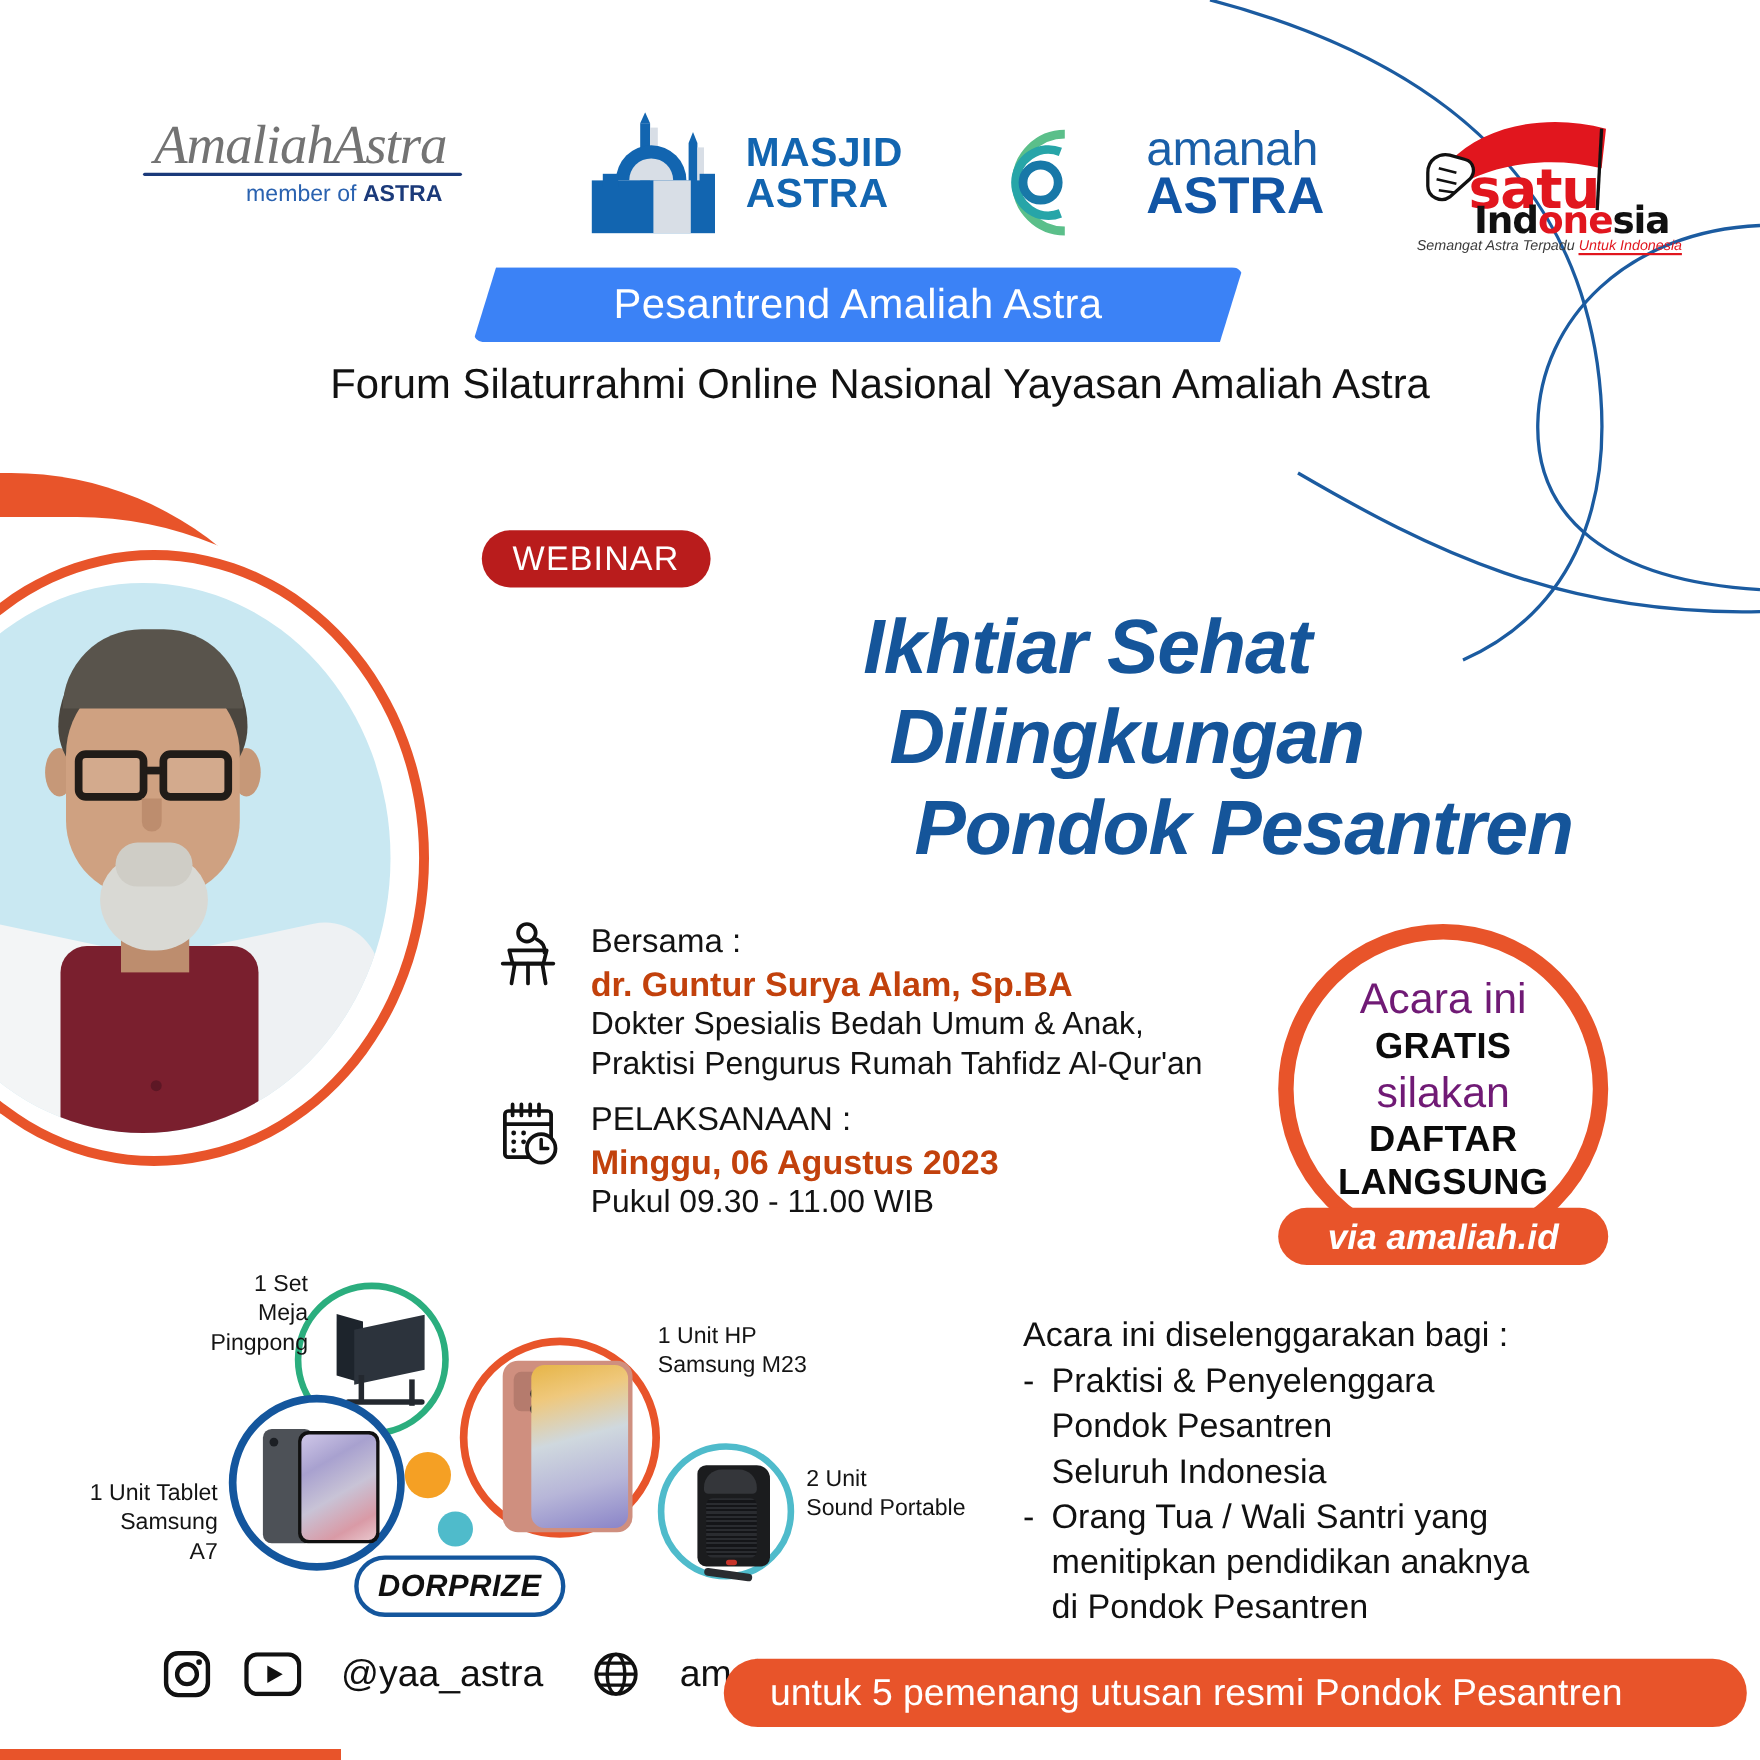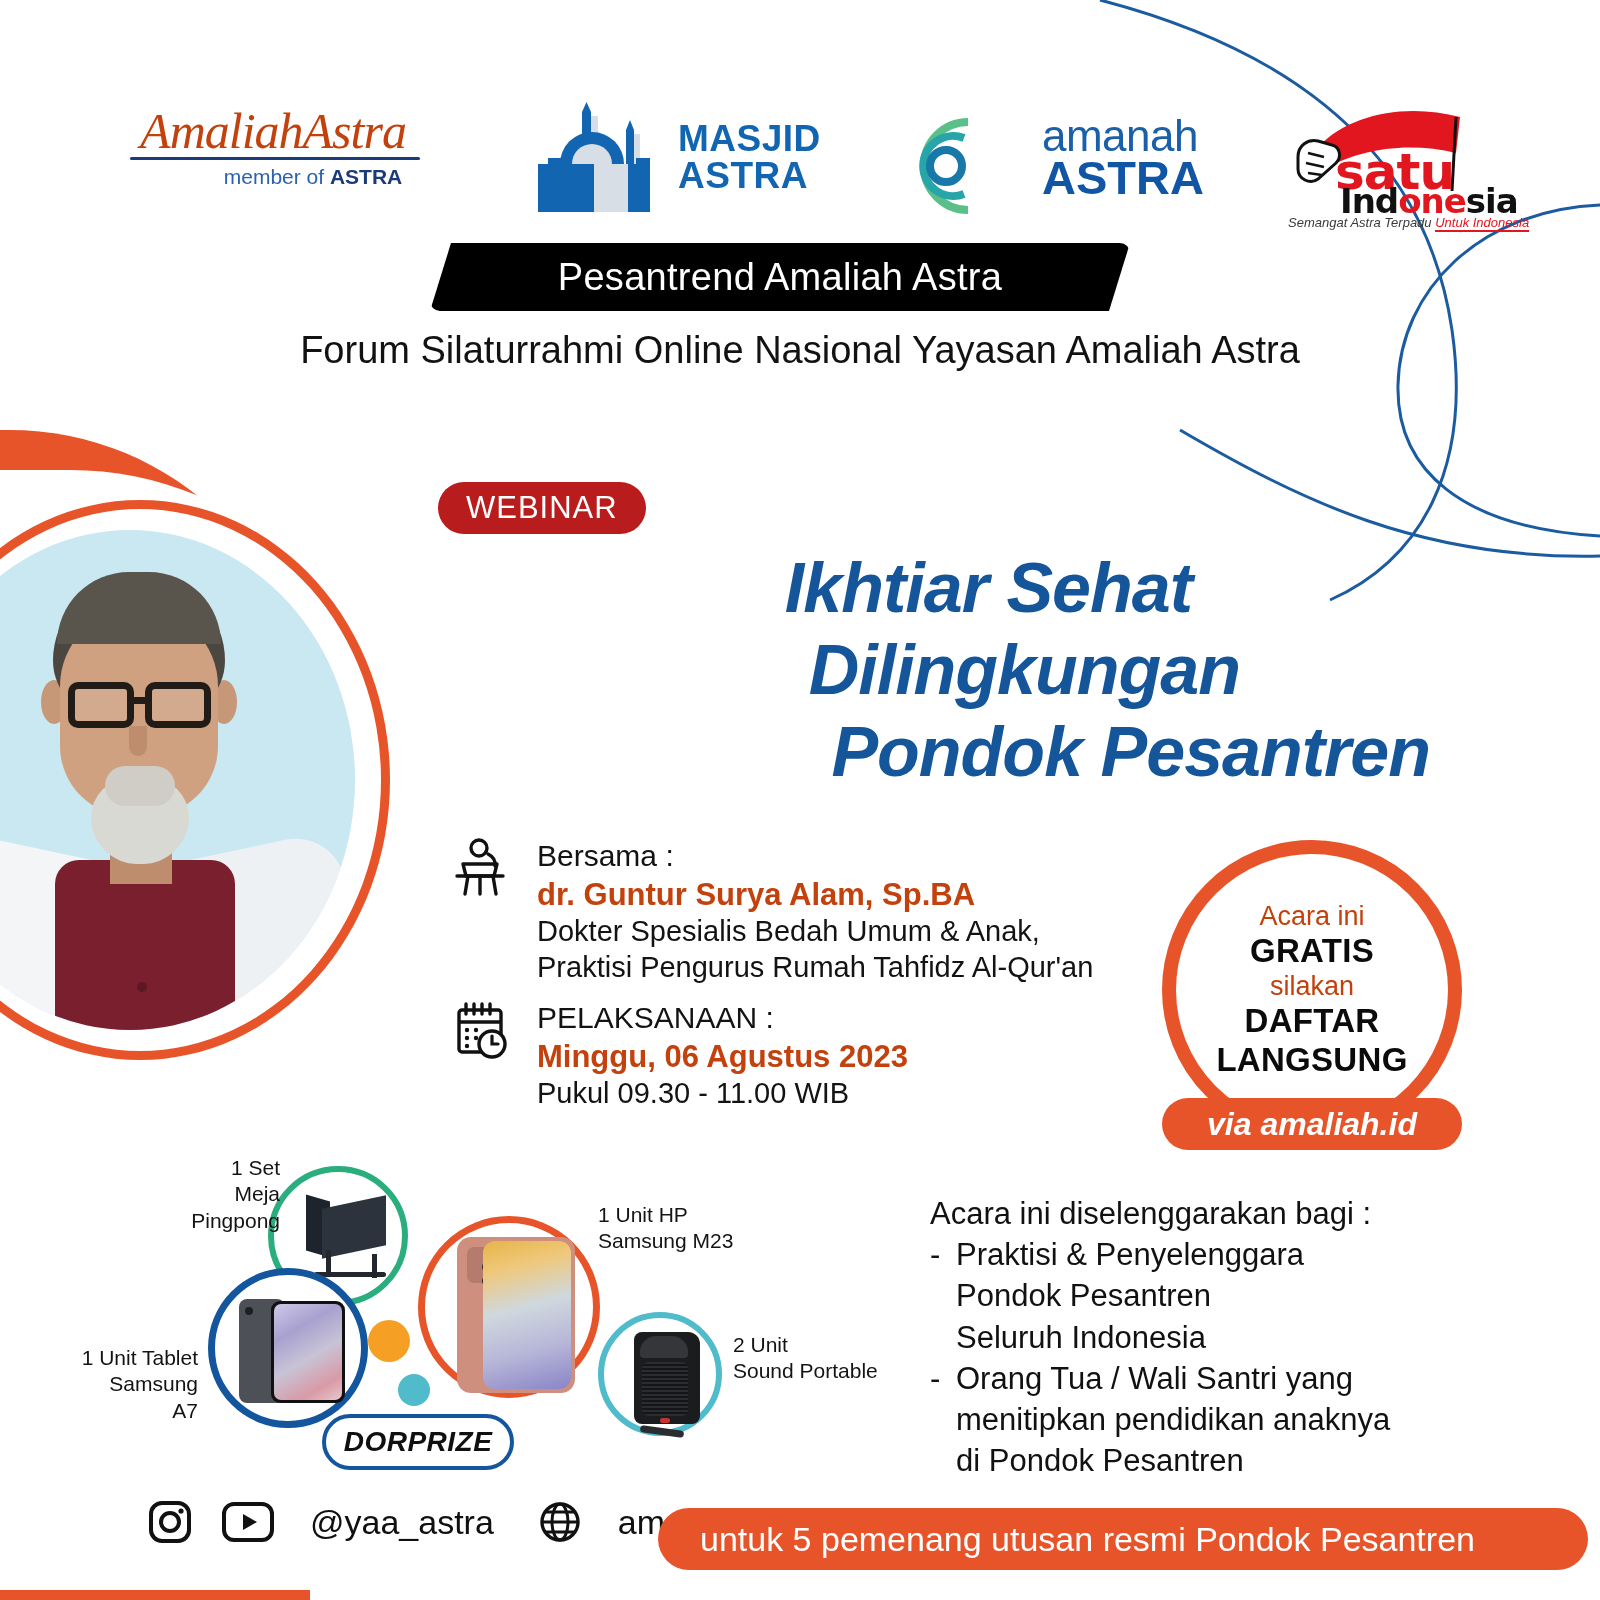--- a/index.html
+++ b/index.html
@@ -40,21 +40,21 @@
   
   .logos { position: absolute; left: 0; top: 40px; width: 1600px; height: 160px; }
 
   .logo { position: absolute; }
 
   
   .logo-yaa { left: 108px; top: 72px; width: 330px; text-align: center; }
   .yaa-top { font-size: 25px; color: #16316b; letter-spacing: .5px;
              font-family: "Liberation Sans", sans-serif; margin-left: -66px;}
   .yaa-main { font-family: "Liberation Serif", serif; font-style: italic;
-              font-size: 50px; color: #c2410c; line-height: .95; margin-top: -4px;
+              font-size: 50px; color: #737373; line-height: .95; margin-top: -4px;
               letter-spacing: -1px; }
   .yaa-rule { width: 290px; height: 3px; background: #1b3a7a; border-radius: 2px;
               margin: 1px 0 0 22px;
               box-shadow: none; }
   .yaa-sub { font-size: 21px; color: #2a62b0; margin-top: 5px; margin-left: 80px; }
   .yaa-sub b { color: #1b3a7a; }
 
   
   .logo-masjid { left: 530px; top: 62px; width: 290px; height: 125px; }
   .masjid-text { position: absolute; left: 148px; top: 18px; color: #1265B0;
@@ -76,21 +76,21 @@
   .satu-indo .k { color: #111; }
   .satu-indo .r { color: #E1161E; }
   .satu-tag { position: absolute; left: 8px; top: 120px; font-size: 13px;
               font-style: italic; color: #3a3a3a; white-space: nowrap; }
   .satu-tag .r { color: #E1161E; border-bottom: 2px solid #E1161E; }
 
   
   .banner {
     position: absolute; left: 430px; top: 243px;
     width: 700px; height: 68px;
-    background: #000000;
+    background: #3b82f6;
     border-radius: 10px;
     clip-path: polygon(3% 0, 100% 0, 97% 100%, 0% 100%);
     display: flex; align-items: center; justify-content: center;
   }
   .banner-text { color: #fff; font-size: 38px; letter-spacing: .3px; }
 
   .subhead {
     position: absolute; left: 150px; top: 325px; width: 1300px;
     text-align: center; font-size: 38px; color: #121212; line-height: 1.32;
   }
@@ -175,21 +175,21 @@
   .detail-date { left: 455px; top: 1000px; }
 
   
   .gratis-ring {
     position: absolute; left: 1162px; top: 840px;
     width: 300px; height: 300px;
     border: 14px solid #E8542A; border-radius: 50%;
     display: flex; flex-direction: column; align-items: center; justify-content: center;
     text-align: center; line-height: 1.17; background: #fff;
   }
-  .g-thin { font-size: 27px; color: #c2410c; }
+  .g-thin { font-size: 39px; color: #701a75; }
   .g-bold { font-size: 33px; color: #0b0b0b; font-weight: bold; letter-spacing: .3px; }
   .via-pill {
     position: absolute; left: 1162px; top: 1098px;
     width: 300px; height: 52px;
     background: #E8542A; border-radius: 26px;
     display: flex; align-items: center; justify-content: center;
     color: #fff; font-size: 32px; font-style: italic; font-weight: bold;
   }
 
   

